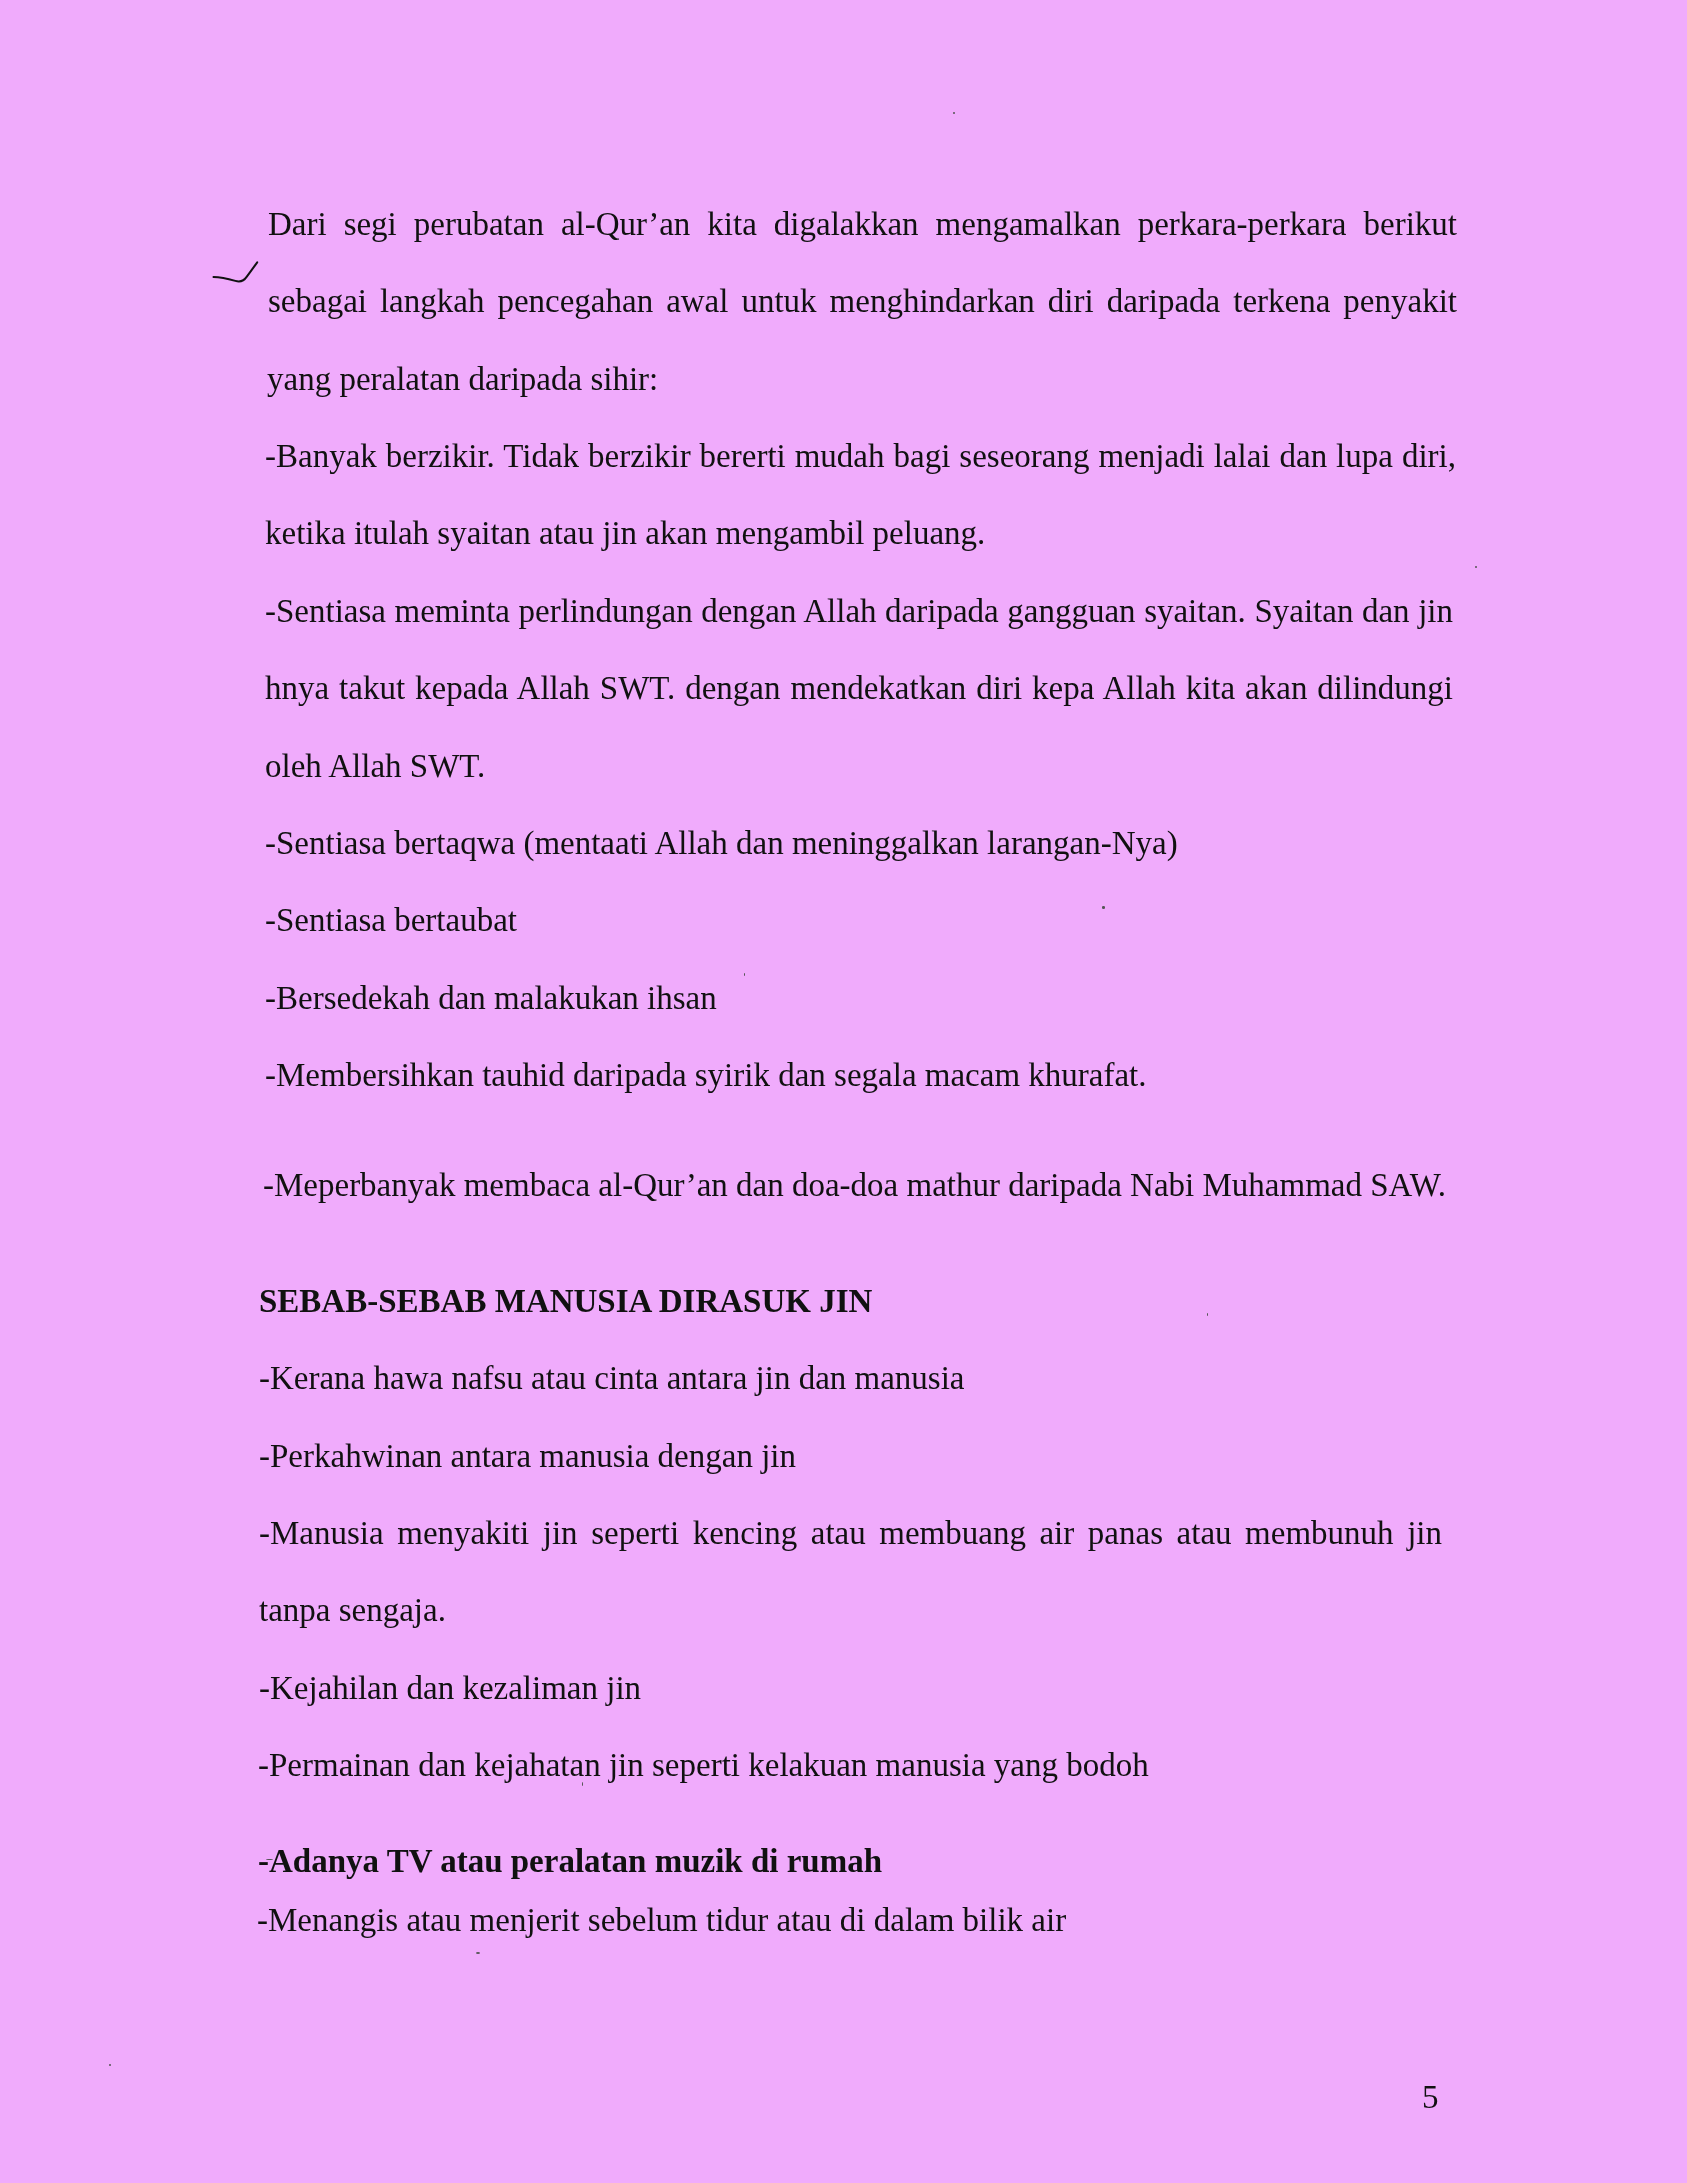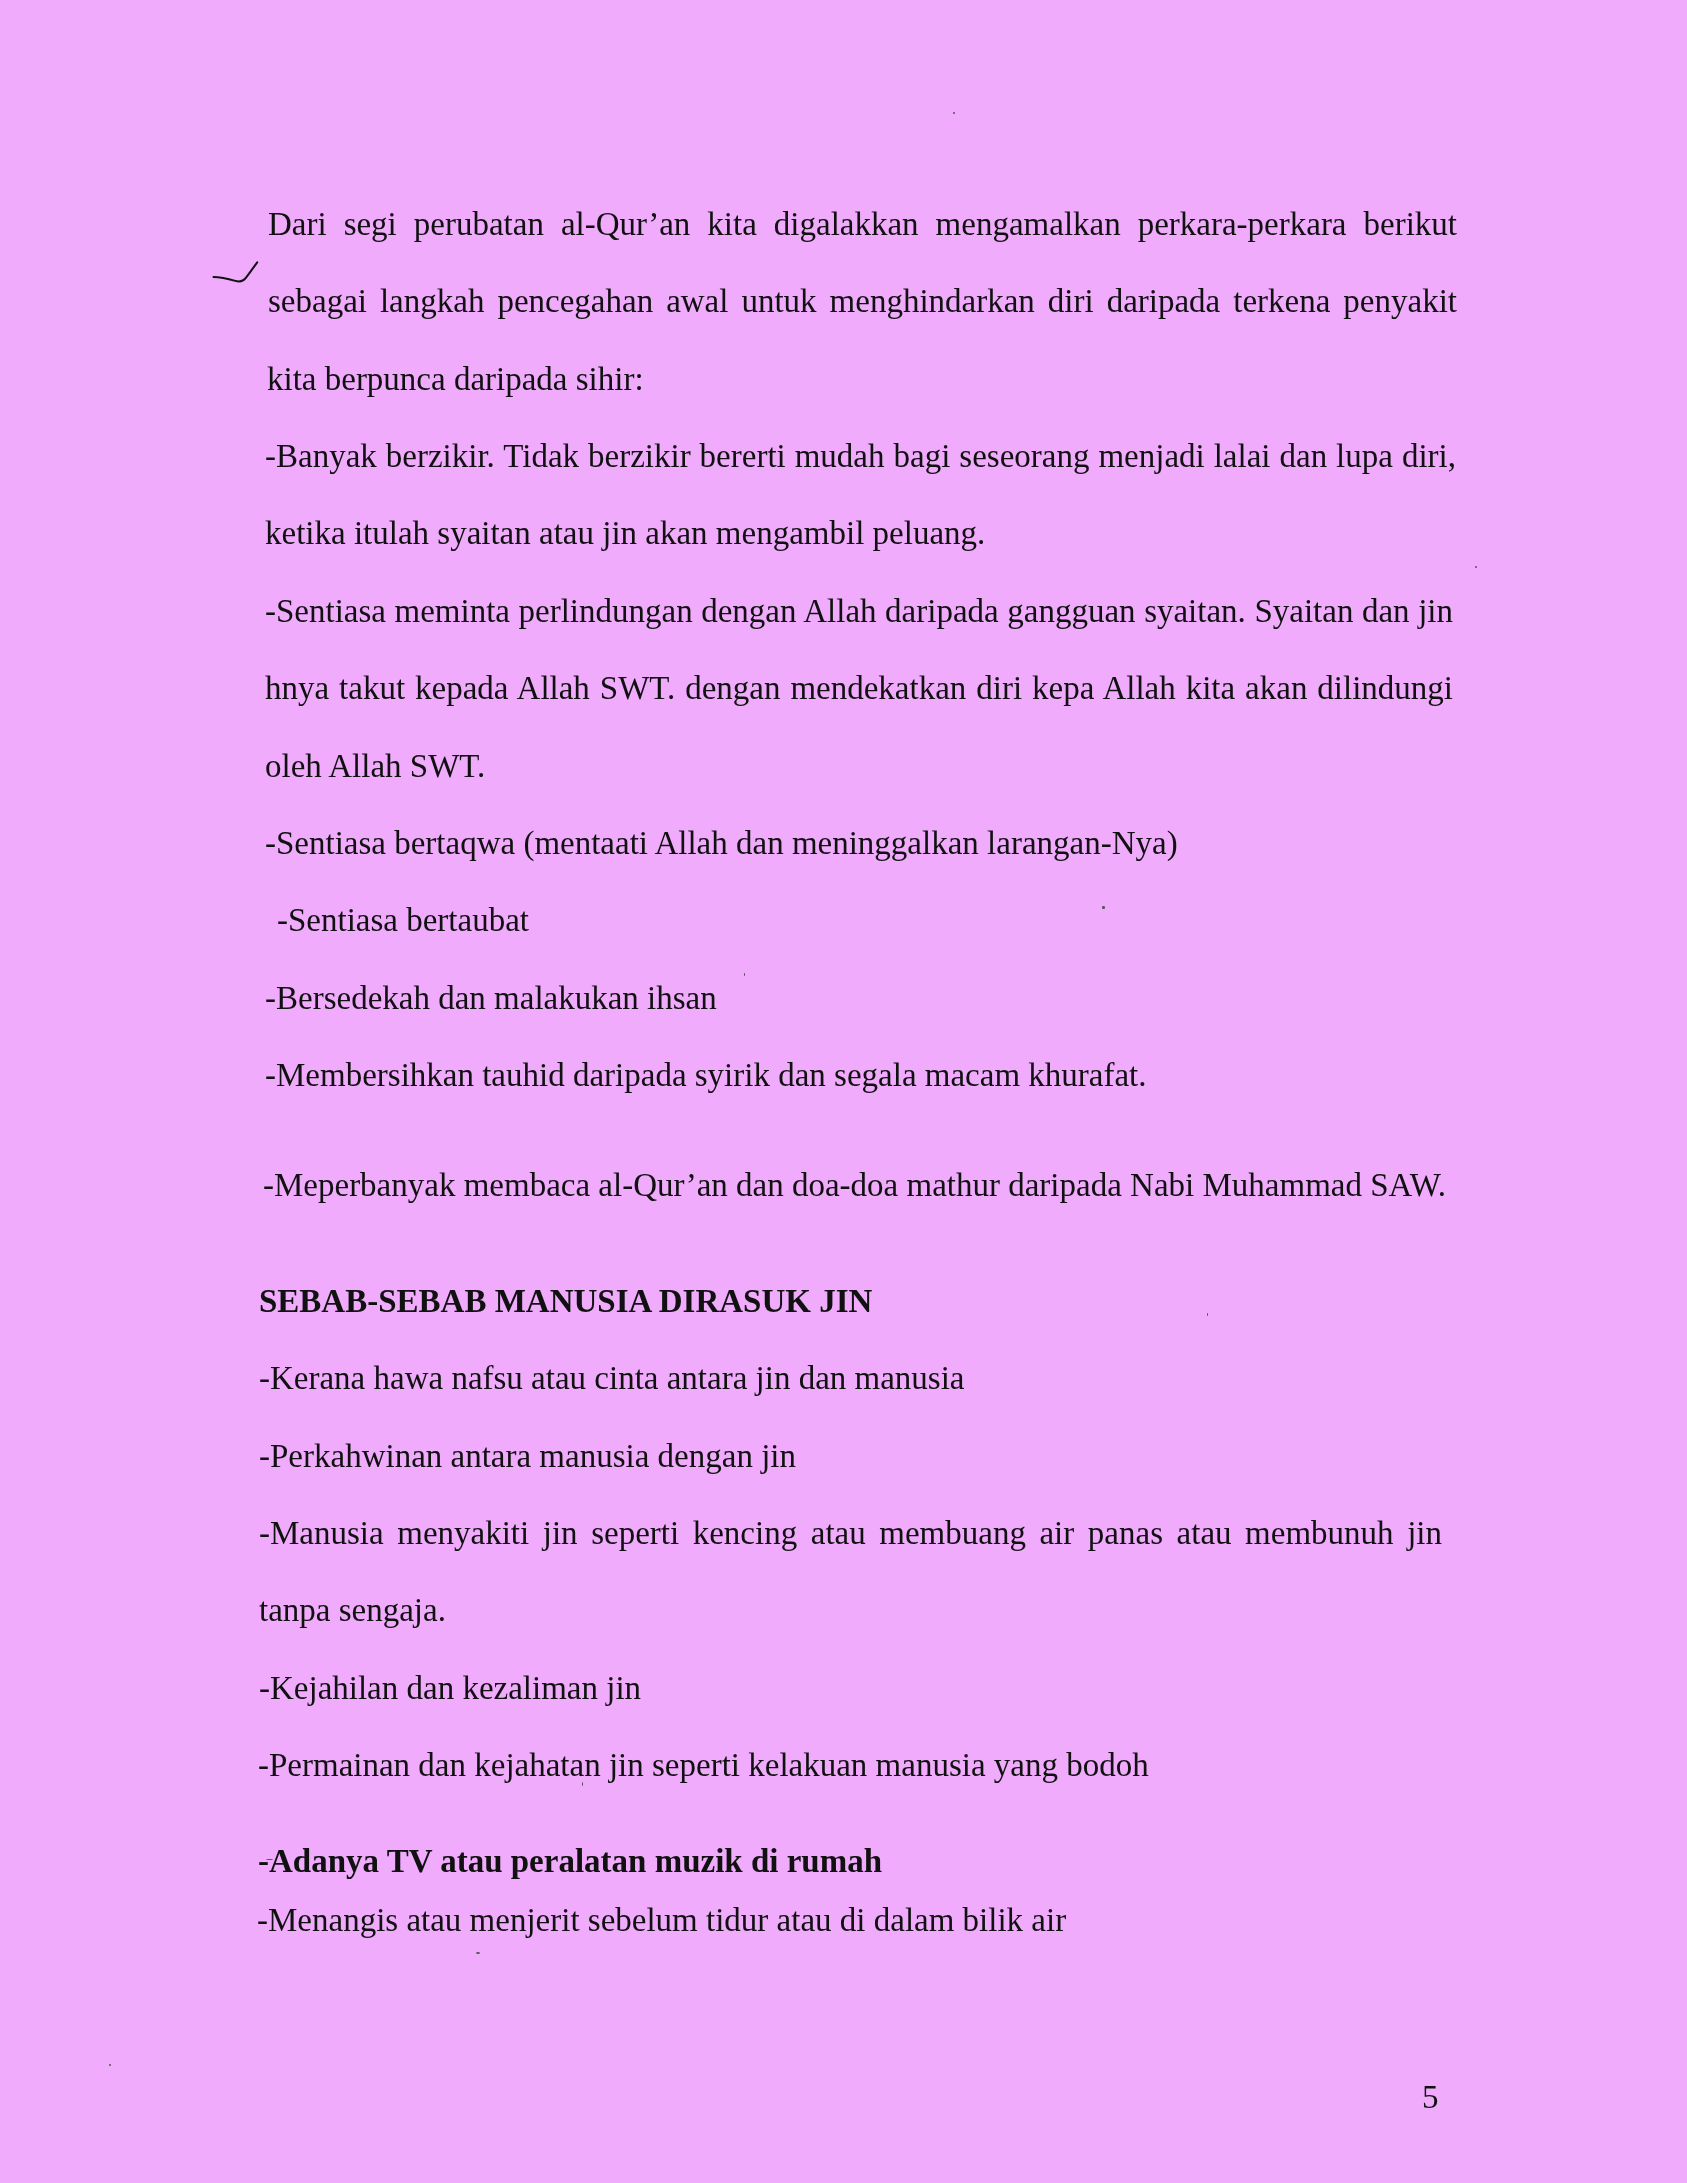--- a/index.html
+++ b/index.html
@@ -59,31 +59,31 @@
 <body>
 
 <div class="page">
 
   <svg class="tick-mark" viewBox="0 0 75 40">
     <path d="M2 24 C 15 24, 25 27, 35 30 C 42 32, 48 30, 52 24 C 58 16, 63 9, 68 2" stroke="#111" stroke-width="3" fill="none" stroke-linecap="round"></path>
   </svg>
 
   <div class="line just" style="left:268px; top:204px; width:1189px;">Dari segi perubatan al-Qur’an kita digalakkan mengamalkan perkara-perkara berikut</div>
   <div class="line just" style="left:268px; top:281px; width:1189px;">sebagai langkah pencegahan awal untuk menghindarkan diri daripada terkena penyakit</div>
-  <div class="line" style="left:267px; top:359px;">kita berpunca daripada sihir:</div>
+  <div class="line" style="left:267px; top:359px;">yang peralatan daripada sihir:</div>
 
   <div class="line just" style="left:265px; top:436px; width:1191px;">-Banyak berzikir. Tidak berzikir bererti mudah bagi seseorang menjadi lalai dan lupa diri,</div>
   <div class="line" style="left:265px; top:513px;">ketika itulah syaitan atau jin akan mengambil peluang.</div>
 
   <div class="line just" style="left:265px; top:591px; width:1188px;">-Sentiasa meminta perlindungan dengan Allah daripada gangguan syaitan. Syaitan dan jin</div>
   <div class="line just" style="left:265px; top:668px; width:1188px;">hnya takut kepada Allah SWT. dengan mendekatkan diri kepa Allah kita akan dilindungi</div>
   <div class="line" style="left:265px; top:746px;">oleh Allah SWT.</div>
 
   <div class="line" style="left:265px; top:823px;">-Sentiasa bertaqwa (mentaati Allah dan meninggalkan larangan-Nya)</div>
-  <div class="line" style="left:265px; top:900px;margin-left:12px;">-Sentiasa bertaubat</div>
+  <div class="line" style="left:265px; top:900px;">-Sentiasa bertaubat</div>
   <div class="line" style="left:265px; top:978px;">-Bersedekah dan malakukan ihsan</div>
   <div class="line" style="left:265px; top:1055px;">-Membersihkan tauhid daripada syirik dan segala macam khurafat.</div>
   <div class="line" style="left:263px; top:1133px;margin-top:32px;">-Meperbanyak membaca al-Qur’an dan doa-doa mathur daripada Nabi Muhammad SAW.</div>
 
   <div class="line heading" style="left:259px; top:1281px;">SEBAB-SEBAB MANUSIA DIRASUK JIN</div>
 
   <div class="line" style="left:259px; top:1358px;">-Kerana hawa nafsu atau cinta antara jin dan manusia</div>
   <div class="line" style="left:259px; top:1436px;">-Perkahwinan antara manusia dengan jin</div>
   <div class="line just" style="left:259px; top:1513px; width:1183px;">-Manusia menyakiti jin seperti kencing atau membuang air panas atau membunuh jin</div>
   <div class="line" style="left:259px; top:1590px;">tanpa sengaja.</div>

